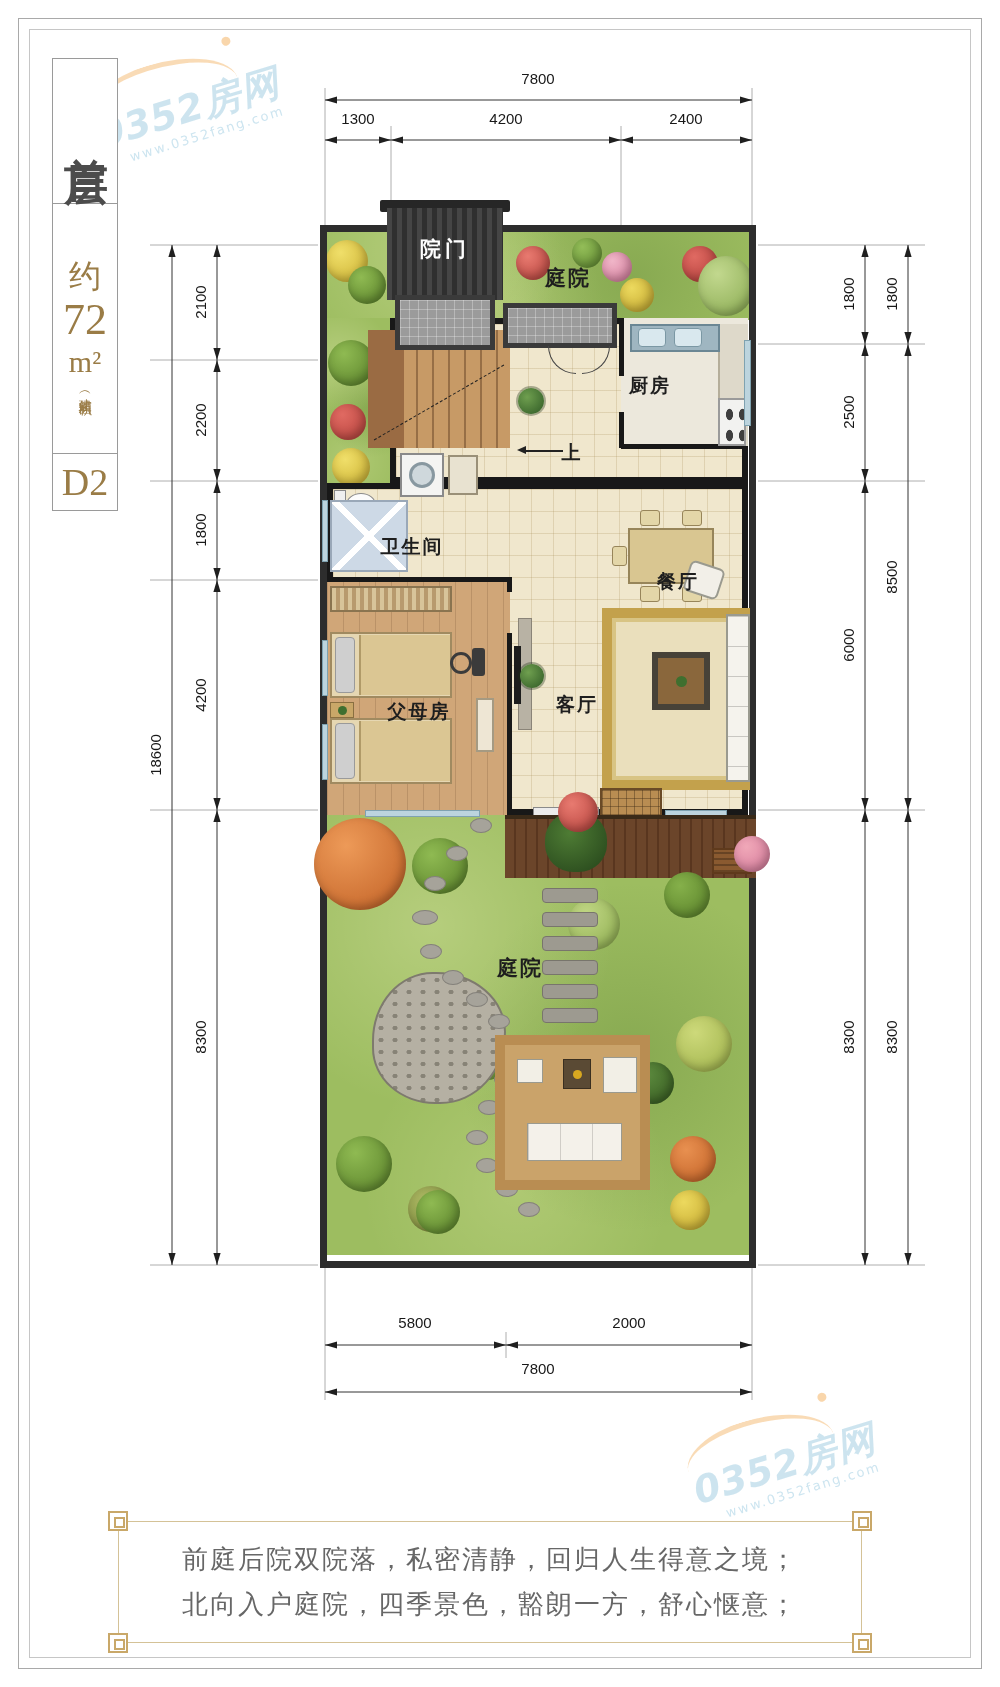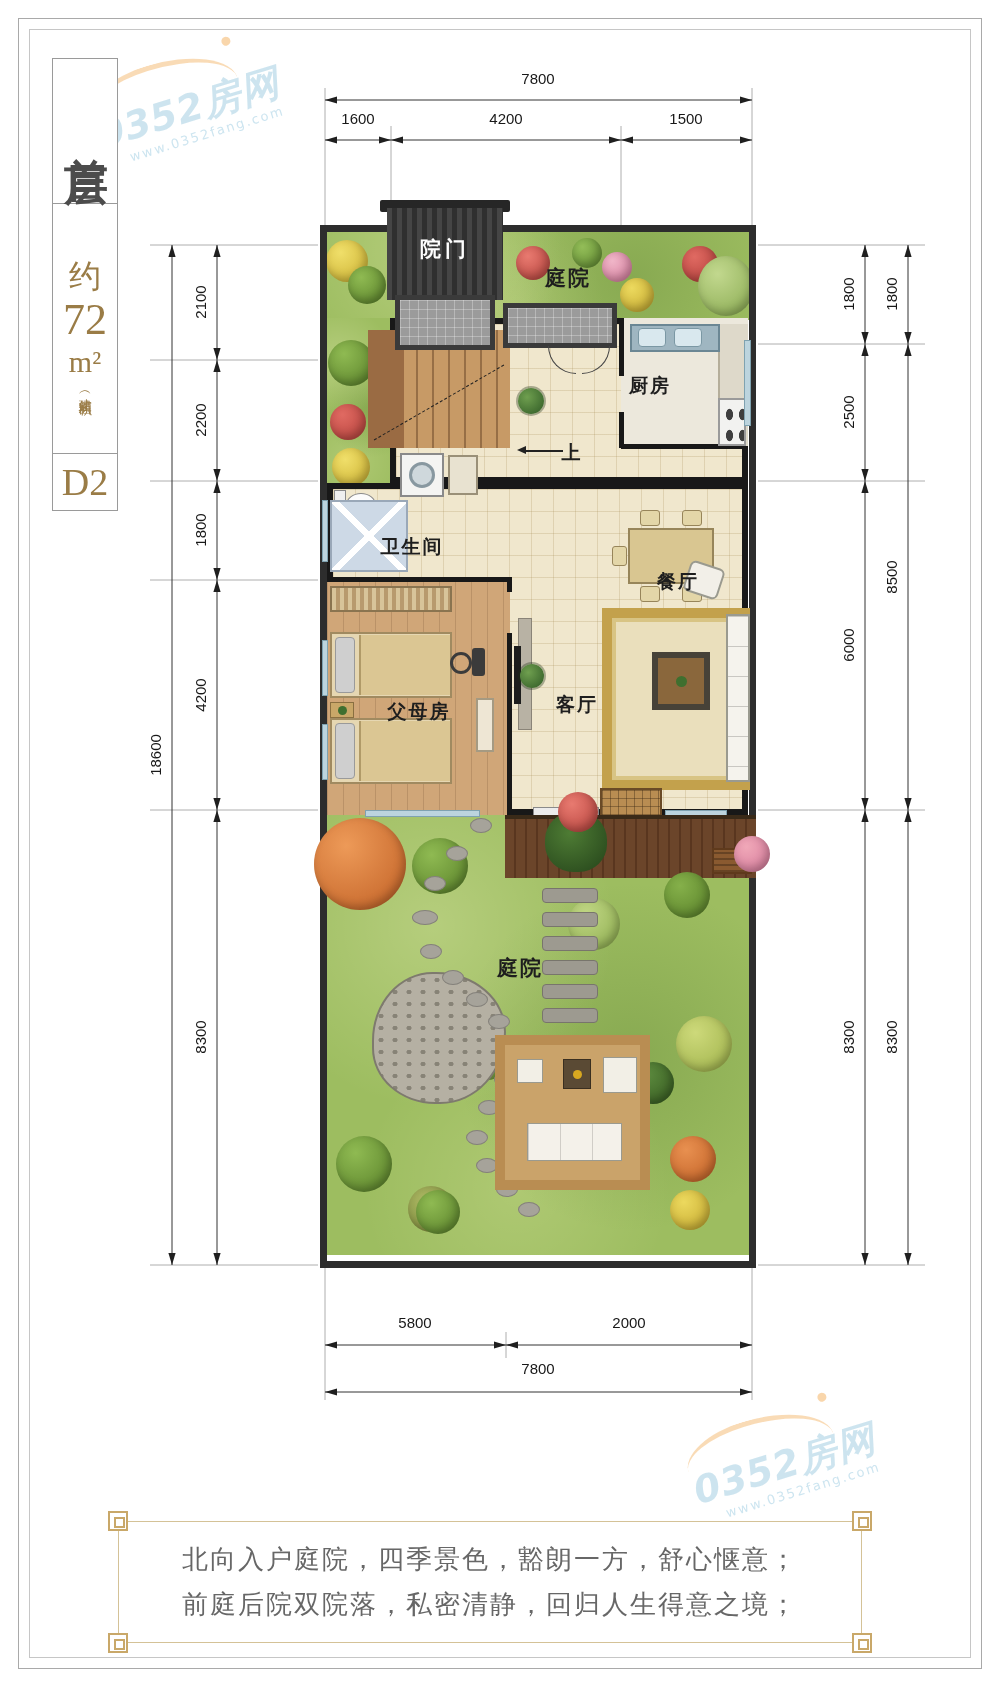--- a/index.html
+++ b/index.html
@@ -150,23 +150,23 @@
       <path d="M908,245 V344" marker-start="url(#arr)" marker-end="url(#arr)"></path>
       <path d="M908,344 V810" marker-start="url(#arr)" marker-end="url(#arr)"></path>
       <path d="M908,810 V1265" marker-start="url(#arr)" marker-end="url(#arr)"></path>
       <path d="M325,1345 H506" marker-start="url(#arr)" marker-end="url(#arr)"></path>
       <path d="M506,1345 H752" marker-start="url(#arr)" marker-end="url(#arr)"></path>
       <path d="M325,1392 H752" marker-start="url(#arr)" marker-end="url(#arr)"></path>
     </g>
   </svg>
 
   <div class="dim dimh" style="left:538px; top:78px;">7800</div>
-  <div class="dim dimh" style="left:358px; top:118px;">1600</div>
+  <div class="dim dimh" style="left:358px; top:118px;">1300</div>
   <div class="dim dimh" style="left:506px; top:118px;">4200</div>
-  <div class="dim dimh" style="left:686px; top:118px;">1500</div>
+  <div class="dim dimh" style="left:686px; top:118px;">2400</div>
   <div class="dim dimv" style="left:155px; top:755px;">18600</div>
   <div class="dim dimv" style="left:200px; top:302px;">2100</div>
   <div class="dim dimv" style="left:200px; top:420px;">2200</div>
   <div class="dim dimv" style="left:200px; top:530px;">1800</div>
   <div class="dim dimv" style="left:200px; top:695px;">4200</div>
   <div class="dim dimv" style="left:200px; top:1037px;">8300</div>
   <div class="dim dimv" style="left:848px; top:294px;">1800</div>
   <div class="dim dimv" style="left:848px; top:412px;">2500</div>
   <div class="dim dimv" style="left:848px; top:645px;">6000</div>
   <div class="dim dimv" style="left:848px; top:1037px;">8300</div>
@@ -358,22 +358,22 @@
     <div class="room-label" style="left:200px; top:767px; font-size:21px;">庭院</div>
   </div>
 
 
   <div class="desc-frame">
     <div class="corner c-tl"></div>
     <div class="corner c-tr"></div>
     <div class="corner c-bl"></div>
     <div class="corner c-br"></div>
     <div class="desc-lines">
+      <div class="desc-line">前庭后院双院落，私密清静，回归人生得意之境；</div>
       <div class="desc-line">北向入户庭院，四季景色，豁朗一方，舒心惬意；</div>
-      <div class="desc-line">前庭后院双院落，私密清静，回归人生得意之境；</div>
     </div>
   </div>
 
   <div class="watermark" style="left:688px; top:1412px;">
     <div class="wm-swoosh"></div>
     <div class="wm-text">0352房网</div>
     <div class="wm-url">www.0352fang.com</div>
   </div>
 </div>
 

